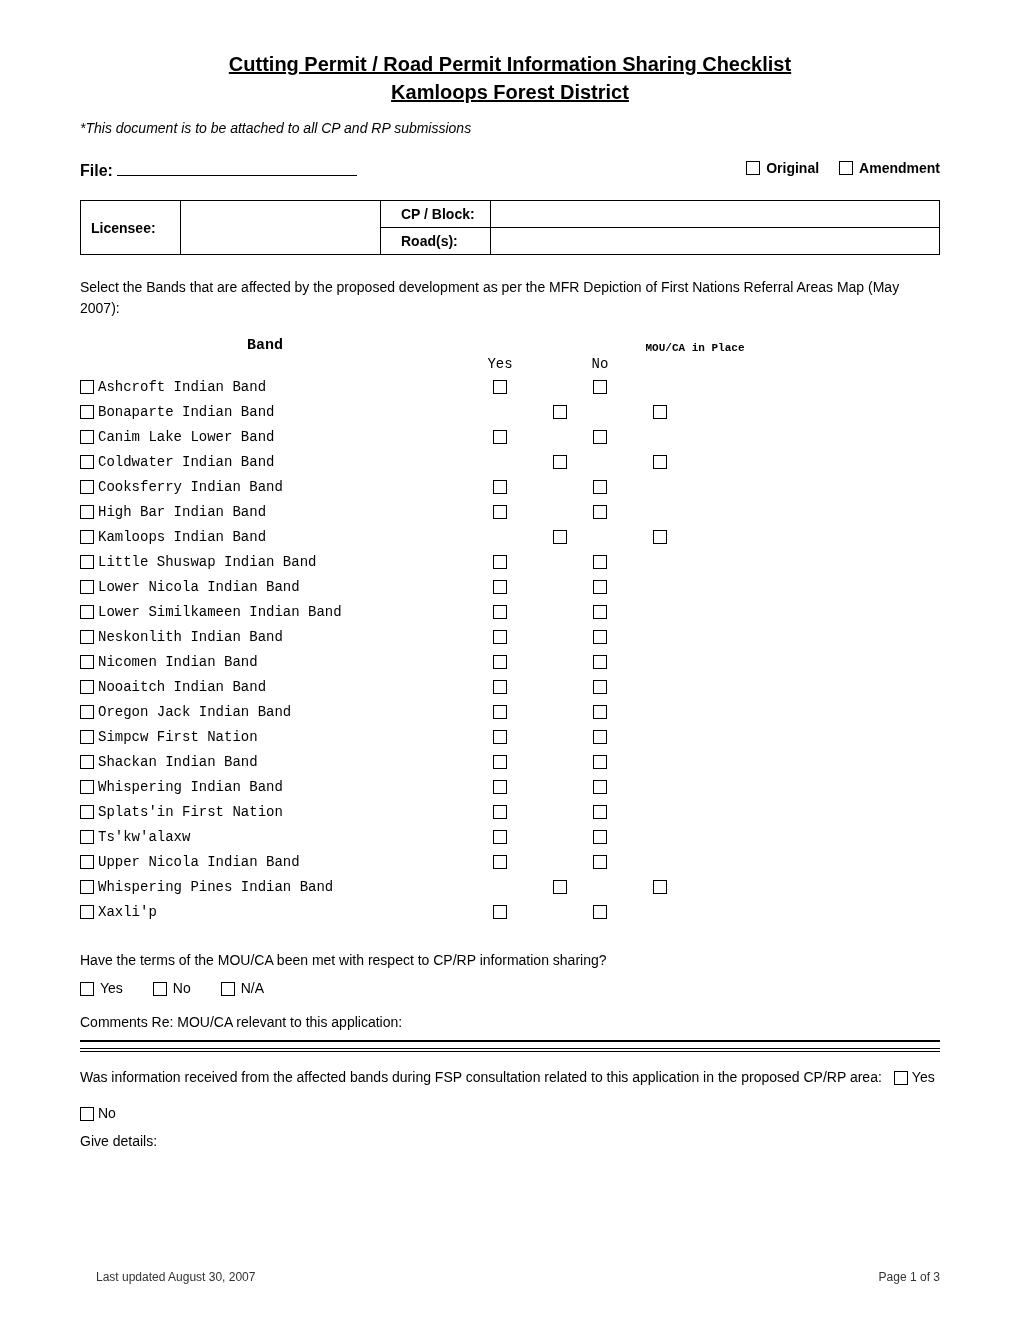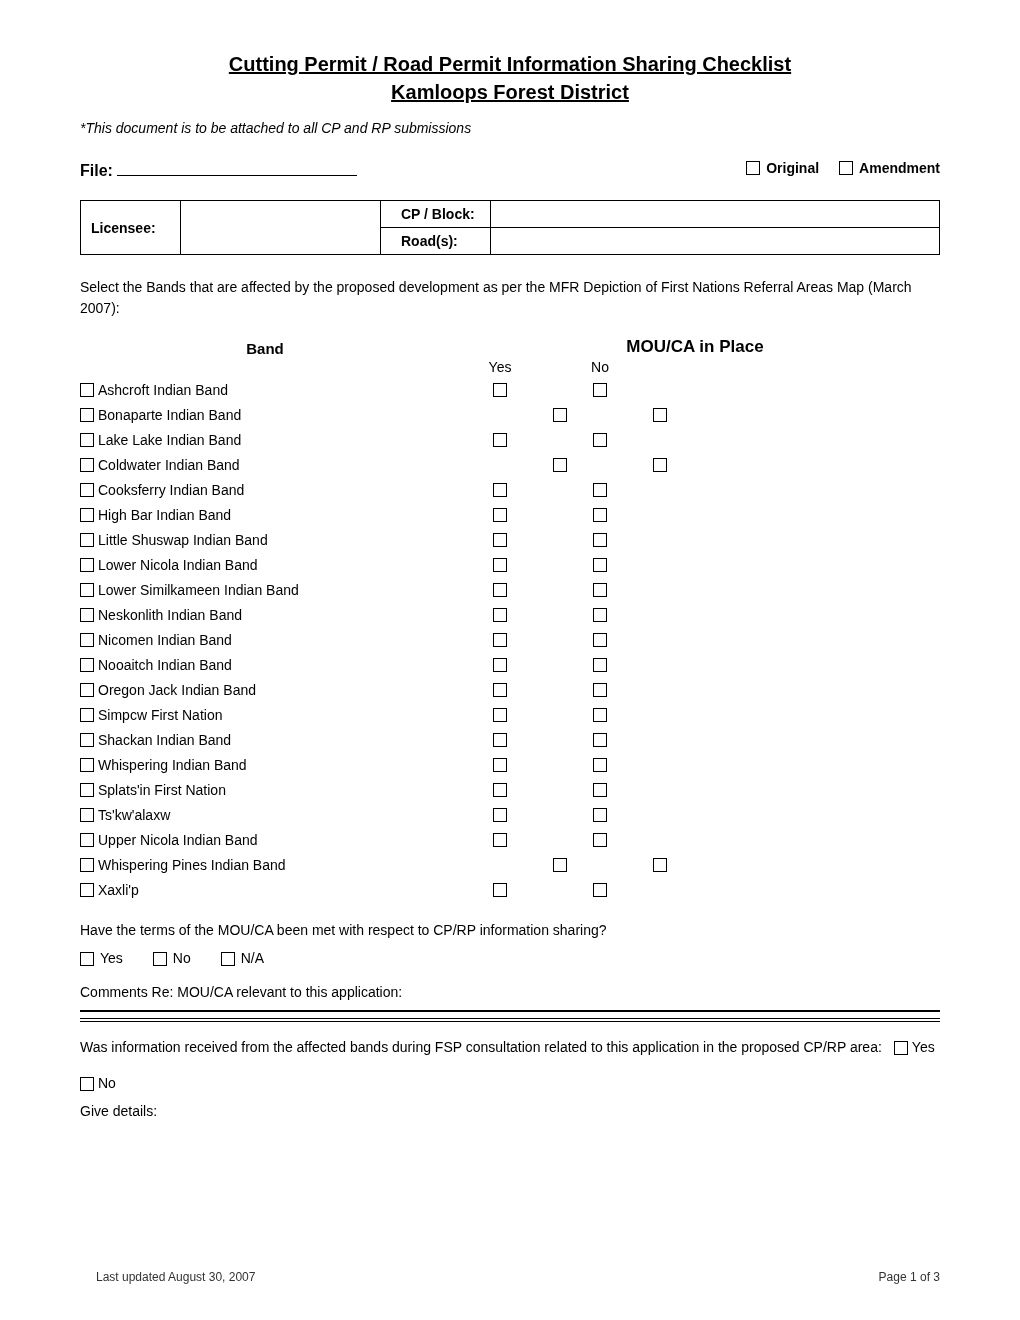--- a/index.html
+++ b/index.html
@@ -87,37 +87,38 @@
       width: 110px;
       padding-left: 20px;
     }
     .licensee-table .right-value {
     }
     .intro-text {
       margin-bottom: 18px;
       line-height: 1.5;
     }
     .band-section {
-      margin-bottom: 18px;
+      margin-bottom: 26px;
+      font-family: Liberation Mono, monospace;
     }
     .band-header-row {
       display: flex;
       align-items: flex-end;
       margin-bottom: 2px;
       padding-left: 0;
     }
     .band-col-header {
       font-weight: bold;
       font-size: 15px;
       width: 370px;
       text-align: center;
     }
     .mou-col-header {
       font-weight: bold;
-      font-size: 17px;
+      font-size: 11px;
       text-align: center;
       flex: 1;
     }
     .mou-subheader {
       display: flex;
       padding-left: 370px;
       margin-bottom: 4px;
     }
     .mou-yes {
       width: 100px;
@@ -234,21 +235,21 @@
     <td class="right-label">CP / Block:</td>
     <td class="right-value"></td>
   </tr>
   <tr>
     <td class="right-label">Road(s):</td>
     <td class="right-value"></td>
   </tr>
 </tbody>
   </table>
 
-<div class="intro-text">Select the Bands that are affected by the proposed development as per the MFR Depiction of First Nations Referral Areas Map (March 2007):</div>
+<div class="intro-text">Select the Bands that are affected by the proposed development as per the MFR Depiction of First Nations Referral Areas Map (May 2007):</div>
 
 <div class="band-section">
 
   <div class="band-header-row">
     <div class="band-col-header">Band</div>
     <div class="mou-col-header">MOU/CA in Place</div>
   </div>
   <div class="mou-subheader">
     <div class="mou-yes">Yes</div>
     <div class="mou-no">No</div>
@@ -281,21 +282,21 @@
         </div>
       <div class="mou-no-cell">
           <span class="checkbox-sq"></span>
         </div>
     </div>
   </div>
 
   <div class="band-row">
     <div class="band-name">
       <span class="checkbox-sq"></span>
-      <span>Lake Lake Indian Band</span>
+      <span>Canim Lake Lower Band</span>
     </div>
     <div class="band-mou">
       <div class="mou-yes-cell">
           <span class="checkbox-sq"></span>
         </div>
       <div class="mou-no-cell">
           <span class="checkbox-sq"></span>
         </div>
     </div>
   </div>
@@ -338,20 +339,34 @@
     <div class="band-mou">
       <div class="mou-yes-cell">
           <span class="checkbox-sq"></span>
         </div>
       <div class="mou-no-cell">
           <span class="checkbox-sq"></span>
         </div>
     </div>
   </div>
 
+  <div class="band-row">
+    <div class="band-name">
+      <span class="checkbox-sq"></span>
+      <span>Kamloops Indian Band</span>
+    </div>
+    <div class="band-mou" style="padding-left:60px;">
+      <div class="mou-yes-cell">
+          <span class="checkbox-sq"></span>
+        </div>
+      <div class="mou-no-cell">
+          <span class="checkbox-sq"></span>
+        </div>
+    </div>
+  </div>
 
   <div class="band-row">
     <div class="band-name">
       <span class="checkbox-sq"></span>
       <span>Little Shuswap Indian Band</span>
     </div>
     <div class="band-mou">
       <div class="mou-yes-cell">
           <span class="checkbox-sq"></span>
         </div>

